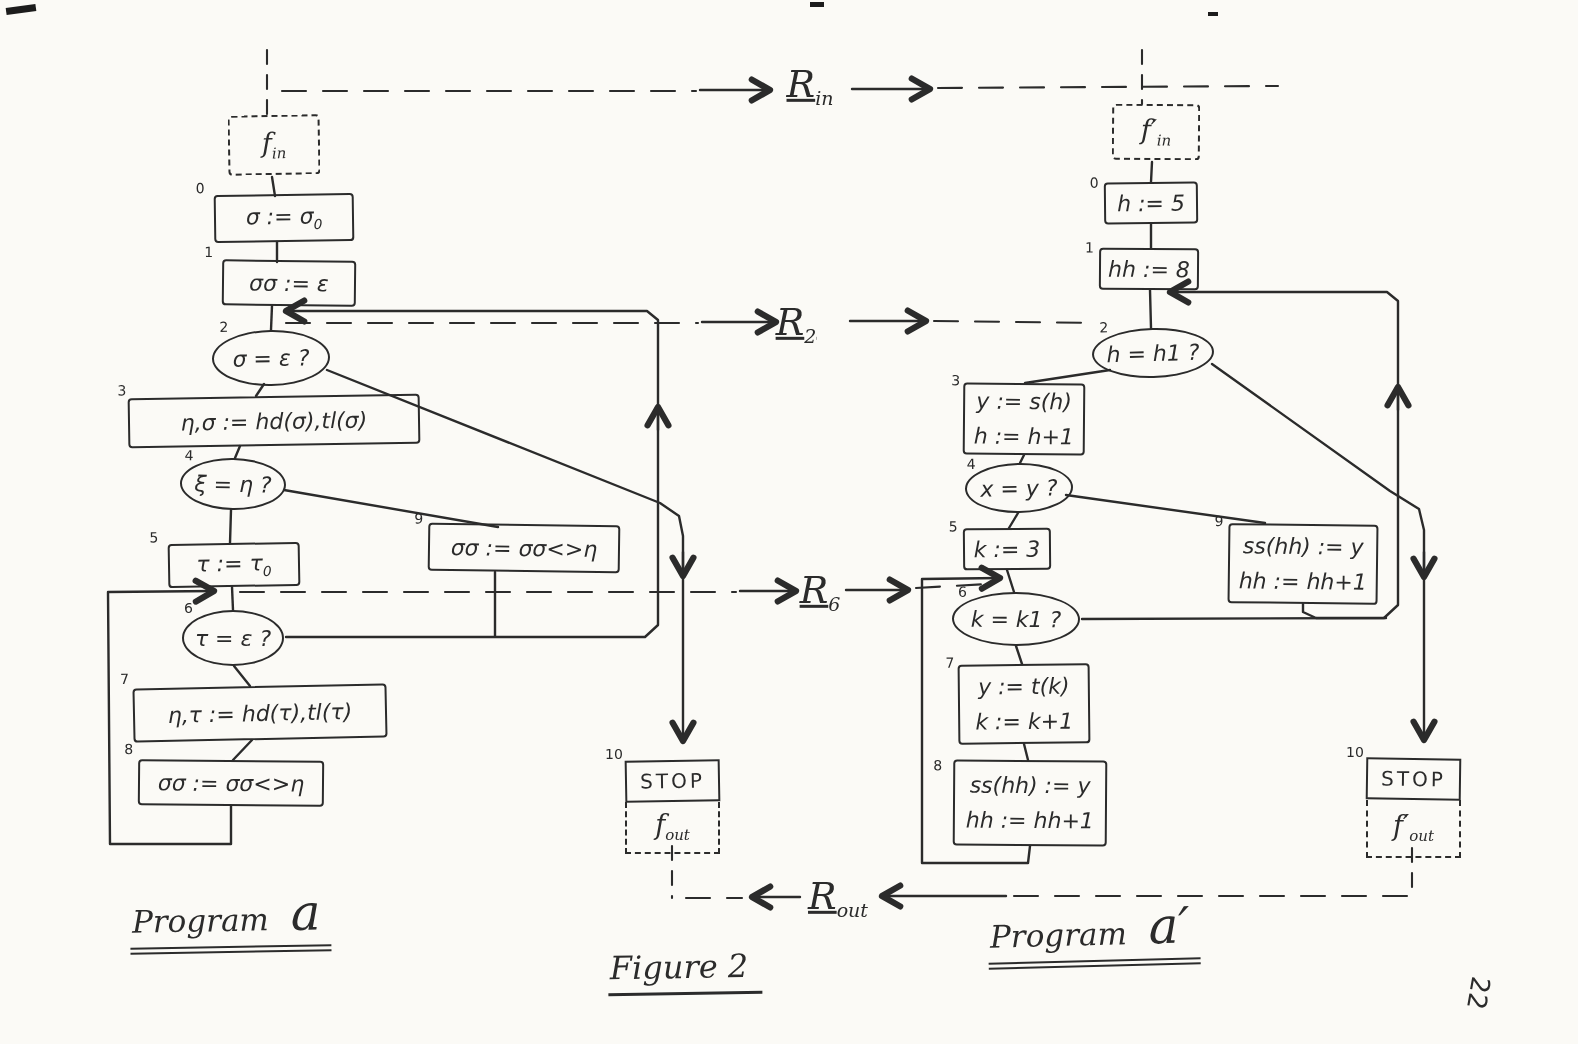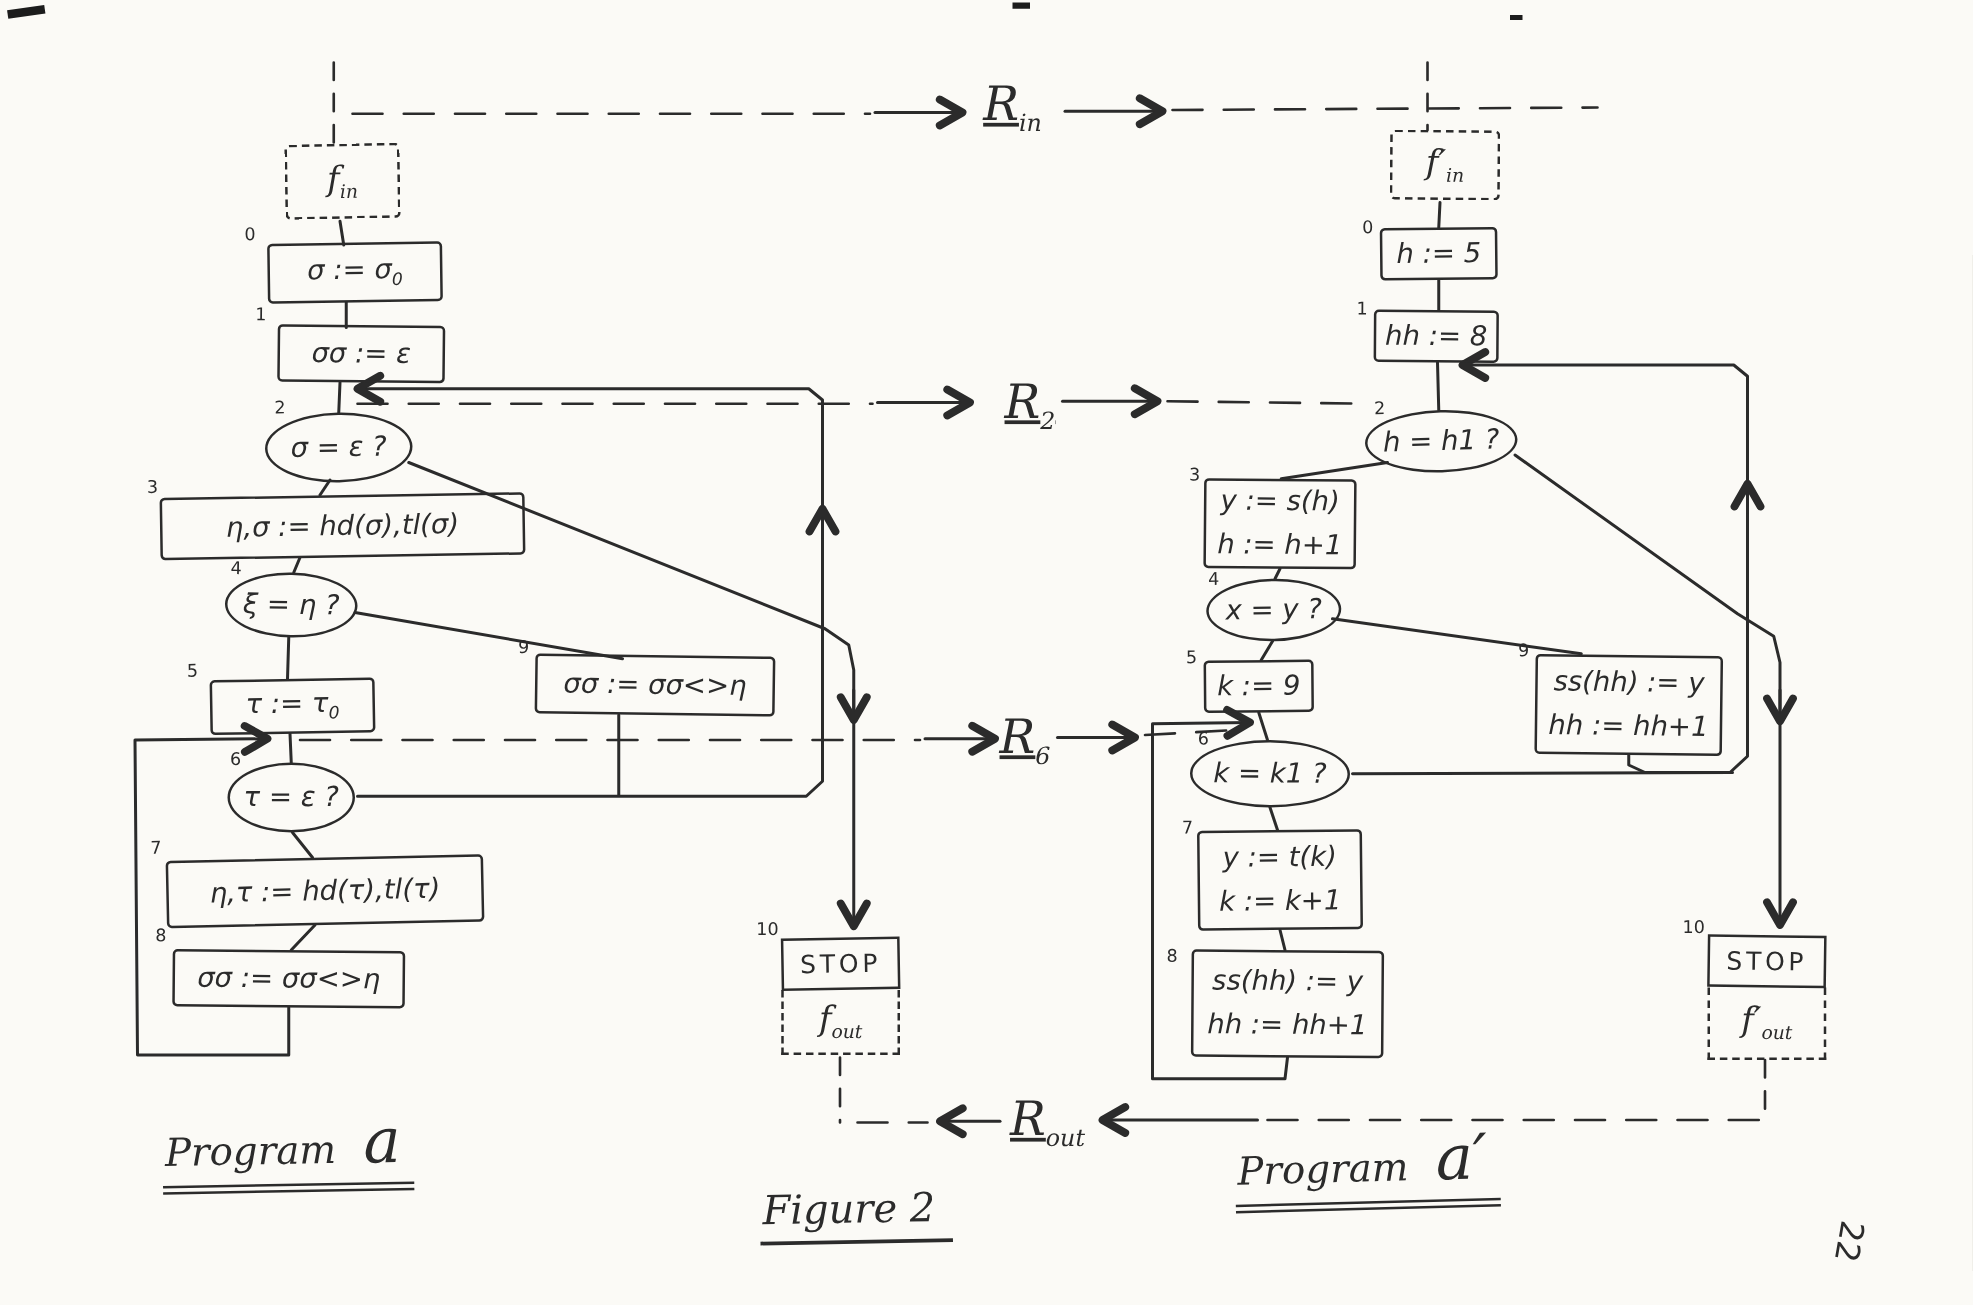--- a/index.html
+++ b/index.html
@@ -18,21 +18,21 @@
   .rect{border-radius:4px;}
   .oval{border-radius:50%;}
   .dashedbox{border-style:dashed;border-width:2.4px;}
   .txt{font:italic 22px "DejaVu Sans",sans-serif;color:var(--ink,#2b2b2b);white-space:nowrap;}
   .txt sub{font-size:0.62em;}
   .lines{text-align:center;line-height:1.6;}
   .lines span{display:block;}
   .num{position:absolute;left:-20px;top:-17px;font:14px "DejaVu Sans",sans-serif;font-style:normal;color:var(--ink,#2b2b2b);}
   .fx{font-family:"DejaVu Serif",serif;font-style:italic;font-size:27px;color:var(--ink,#2b2b2b);}
   .fx sub{font-size:15px;}
-  .stopwrap{position:absolute;z-index:2;}
+  .stopwrap{position:absolute;z-index:2;margin-top:10px;}
   .stopwrap .stoptop{position:absolute;left:0;top:0;width:100%;border:2.6px solid var(--ink,#2b2b2b);box-sizing:border-box;
         display:flex;align-items:center;justify-content:center;font:20px "DejaVu Sans",sans-serif;letter-spacing:3px;}
   .stopwrap .stopbottom{position:absolute;left:0;width:100%;border:2.4px dashed var(--ink,#2b2b2b);border-top:none;box-sizing:border-box;
         display:flex;align-items:center;justify-content:center;}
   .rel{position:absolute;z-index:3;transform:translate(-50%,-55%);font-family:"DejaVu Serif",serif;font-style:italic;
        font-size:38px;color:var(--ink,#2b2b2b);text-decoration:underline;}
   .rel sub{font-size:19px;}
   .prog-caption{position:absolute;z-index:3;display:inline-block;border-bottom:7px double var(--ink,#2b2b2b);
        padding:0 10px 8px 2px;}
   .prog-caption .word{font-family:"DejaVu Serif",serif;font-style:italic;font-size:31px;}
@@ -210,21 +210,21 @@
       </span>
   </div>
 
   <div class="node oval" style="left:965px;top:463px;width:108px;height:50px;transform:rotate(-1deg)">
     <span class="num" style="left:0px;top:-10px">4</span>
     <span class="txt">x = y ?</span>
   </div>
 
   <div class="node rect" style="left:963px;top:528px;width:88px;height:42px;transform:rotate(-0.5deg)">
     <span class="num" style="left:-16px;top:-12px">5</span>
-    <span class="txt">k := 9</span>
+    <span class="txt">k := 3</span>
   </div>
 
   <div class="node rect" style="left:1228px;top:524px;width:150px;height:80px;transform:rotate(0.7deg)">
     <span class="num" style="left:-16px;top:-12px">9</span>
     <span class="txt lines">
         <span>ss(hh) := y</span>
         <span>hh := hh+1</span>
       </span>
   </div>
 
@@ -253,21 +253,21 @@
     <span class="num" style="left:-20px;top:-14px">10</span>
     <div class="stoptop" style="height:42px;transform:rotate(0.8deg)">
       <span>STOP</span>
     </div>
     <div class="stopbottom" style="top:42px;height:58px">
       <span class="fx"><span>f′</span><sub>out</sub></span>
     </div>
   </div>
 
   <div class="rel" style="left:810px;top:88px"><span>R</span><sub>in</sub></div>
-  <div class="rel" style="left:824px;top:326px"><span>R</span><sub>2</sub></div>
+  <div class="rel" style="left:796px;top:326px"><span>R</span><sub>2</sub></div>
   <div class="rel" style="left:820px;top:594px"><span>R</span><sub>6</sub></div>
   <div class="rel" style="left:838px;top:900px"><span>R</span><sub>out</sub></div>
 
   <div class="prog-caption" style="left:130px;top:894px;transform:rotate(-1deg)">
     <span class="word">Program</span><span class="letter">a</span>
   </div>
 
   <div class="prog-caption" style="left:988px;top:908px;transform:rotate(-1.5deg)">
     <span class="word">Program</span><span class="letter">a′</span>
   </div>

